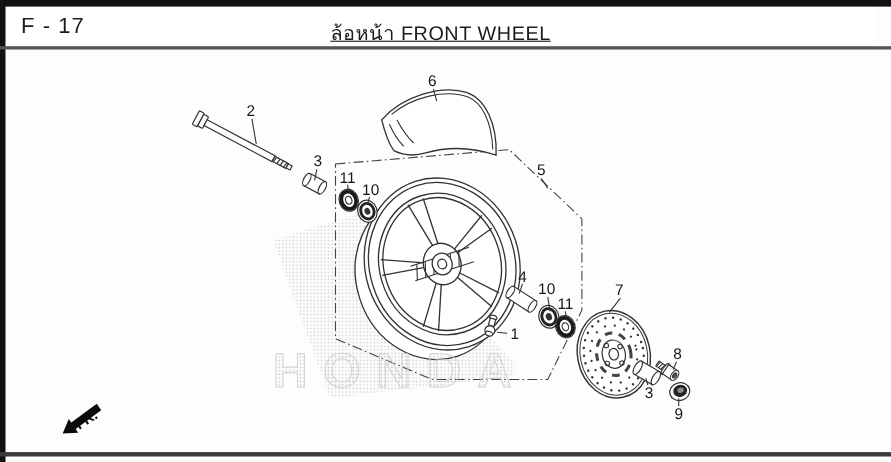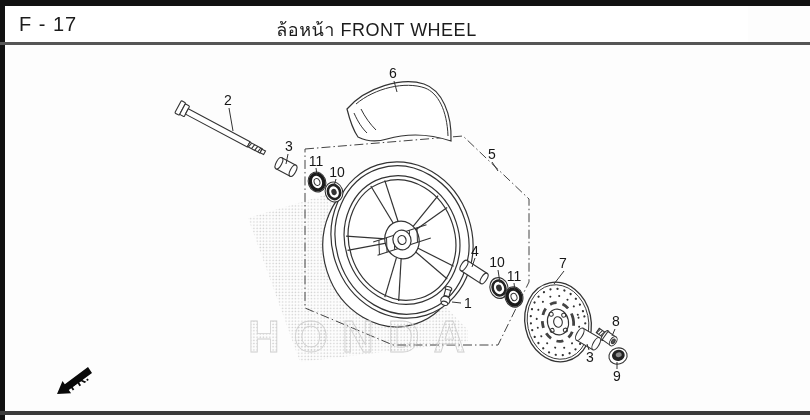--- a/index.html
+++ b/index.html
@@ -1,24 +1,24 @@
 <!DOCTYPE html>
 <html><head>
 <meta charset="utf-8">
 <style>
   html,body{margin:0;padding:0;}
   body{font-family:"Liberation Sans", sans-serif; background:#fff;}
   .page{position:relative;width:810px;height:420px;background:#fdfdfd;overflow:hidden;}
   .border-top{position:absolute;left:0;top:0;width:810px;height:6px;background:#111;}
   .border-left{position:absolute;left:0;top:0;width:5px;height:420px;background:#111;}
   .border-bottom{position:absolute;left:0;top:411px;width:810px;height:4px;background:#3a3a3a;}
-  .header{position:absolute;left:5px;top:6px;width:743px;height:36px;background:#fff;}
+  .header{position:absolute;left:5px;top:6px;width:743px;height:36px;background:#fff;padding-left:48px;}
   .header-divider{position:absolute;left:0;top:42px;width:810px;height:3px;background:#555;}
   .page-code{position:absolute;left:14px;top:7px;font-size:20px;color:#1c1c1c;letter-spacing:1px;}
-  .page-title{position:absolute;left:0;top:9px;width:100%;text-align:center;font-size:18px;color:#1c1c1c;letter-spacing:0.5px;}
+  .page-title{position:absolute;left:0;top:9px;width:100%;text-align:center;font-size:18px;color:#1c1c1c;letter-spacing:0.5px;text-decoration:underline;}
   svg{position:absolute;left:0;top:0;}
   svg text.callout{font-family:"Liberation Sans",sans-serif;font-size:14px;fill:#161616;}
   svg text.fr{font-family:"Liberation Sans",sans-serif;font-size:13px;font-weight:bold;fill:#0a0a0a;}
   svg text.wm{font-family:"Liberation Sans",sans-serif;font-size:44px;font-weight:bold;letter-spacing:14px;}
 </style>
 </head>
 <body>
 
 <div class="page">
 

